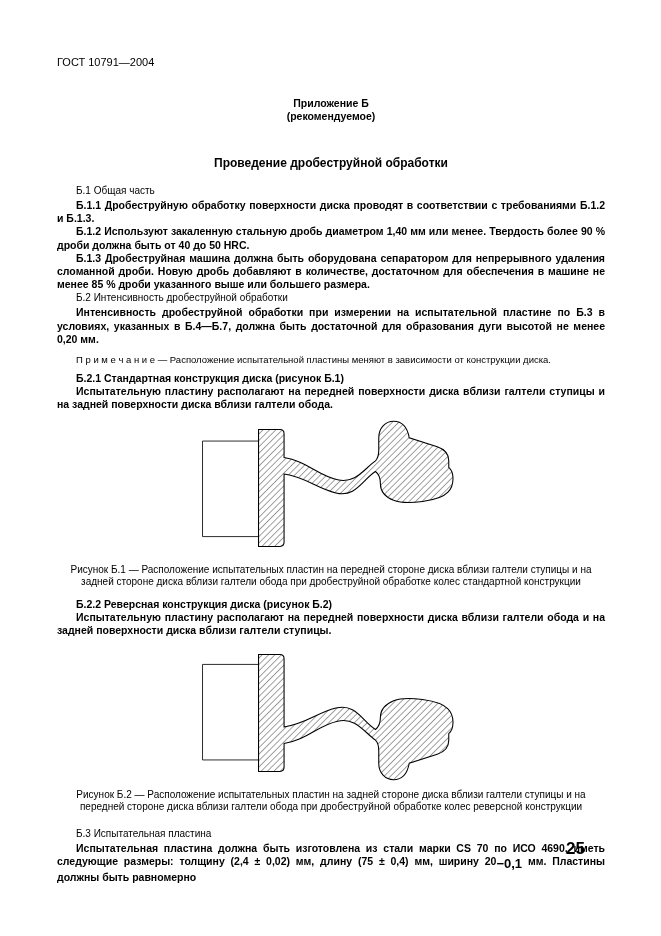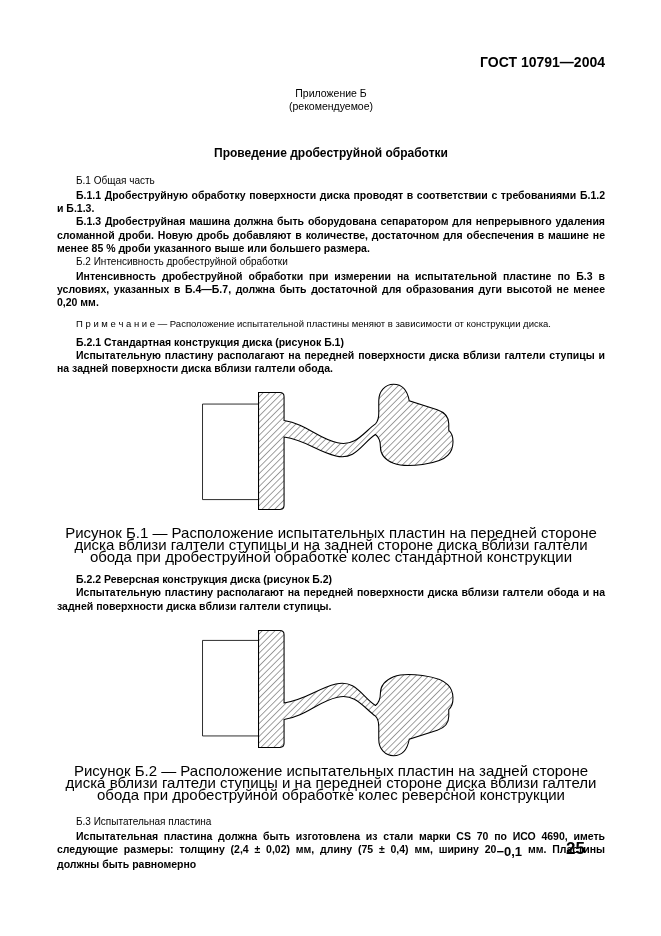--- a/index.html
+++ b/index.html
@@ -12,29 +12,28 @@
     -webkit-font-smoothing: antialiased;
   }
   .page {
     position: relative;
     width: 661px; height: 936px;
     background: #fff;
     padding: 56px 56px 0 57px;
     overflow: hidden;
   }
   .doc-number {
-    text-align: right;
-    font-weight: bold;
-    font-size: 14px;
+    font-weight: normal;
+    font-size: 11px;
     line-height: 13px;
   }
   .appendix {
-    margin-top: 18px;
+    margin-top: 28px;
     text-align: center;
-    font-weight: normal;
+    font-weight: bold;
     font-size: 10.5px;
     line-height: 12.5px;
   }
   .main-title {
     margin: 34px 0 0 0;
     text-align: center;
     font-weight: bold;
     font-size: 12px;
     line-height: 14px;
   }
@@ -63,21 +62,21 @@
     text-indent: 19px;
     text-align: justify;
   }
   .fig {
     margin: 6px 0 0 0;
     text-align: center;
   }
   .fig svg { display: block; margin: 0 auto; }
   .caption {
     margin: 6px auto 0 auto;
-    font-size: 15px;
+    font-size: 10px;
     line-height: 12px;
     text-align: center;
     max-width: 545px;
   }
   .subscript {
     font-size: 13px;
     vertical-align: sub;
   }
   .pagenum {
     position: absolute;
@@ -97,20 +96,21 @@
 
   <div class="appendix">
     <div>Приложение Б</div>
     <div>(рекомендуемое)</div>
   </div>
 
   <div class="main-title">Проведение дробеструйной обработки</div>
 
   <div class="sec-heading mt14">Б.1 Общая часть</div>
   <p class="body">Б.1.1 Дробеструйную обработку поверхности диска проводят в соответствии с требованиями Б.1.2 и Б.1.3.</p>
+  <p class="body">Б.1.2 Используют закаленную стальную дробь диаметром 1,40 мм или менее. Твердость более 90 % дроби должна быть от 40 до 50 HRC.</p>
   <p class="body">Б.1.3 Дробеструйная машина должна быть оборудована сепаратором для непрерывного удаления сломанной дроби. Новую дробь добавляют в количестве, достаточном для обеспечения в машине не менее 85 % дроби указанного выше или большего размера.</p>
 
   <div class="sec-heading">Б.2 Интенсивность дробеструйной обработки</div>
   <p class="body">Интенсивность дробеструйной обработки при измерении на испытательной пластине по Б.3 в условиях, указанных в Б.4—Б.7, должна быть достаточной для образования дуги высотой не менее 0,20 мм.</p>
   <p class="note">П р и м е ч а н и е — Расположение испытательной пластины меняют в зависимости от конструкции диска.</p>
 
   <p class="body mt6">Б.2.1 Стандартная конструкция диска (рисунок Б.1)</p>
   <p class="body">Испытательную пластину располагают на передней поверхности диска вблизи галтели ступицы и на задней поверхности диска вблизи галтели обода.</p>
 
   <figure class="fig" style="margin:6px 0 0 0;">

